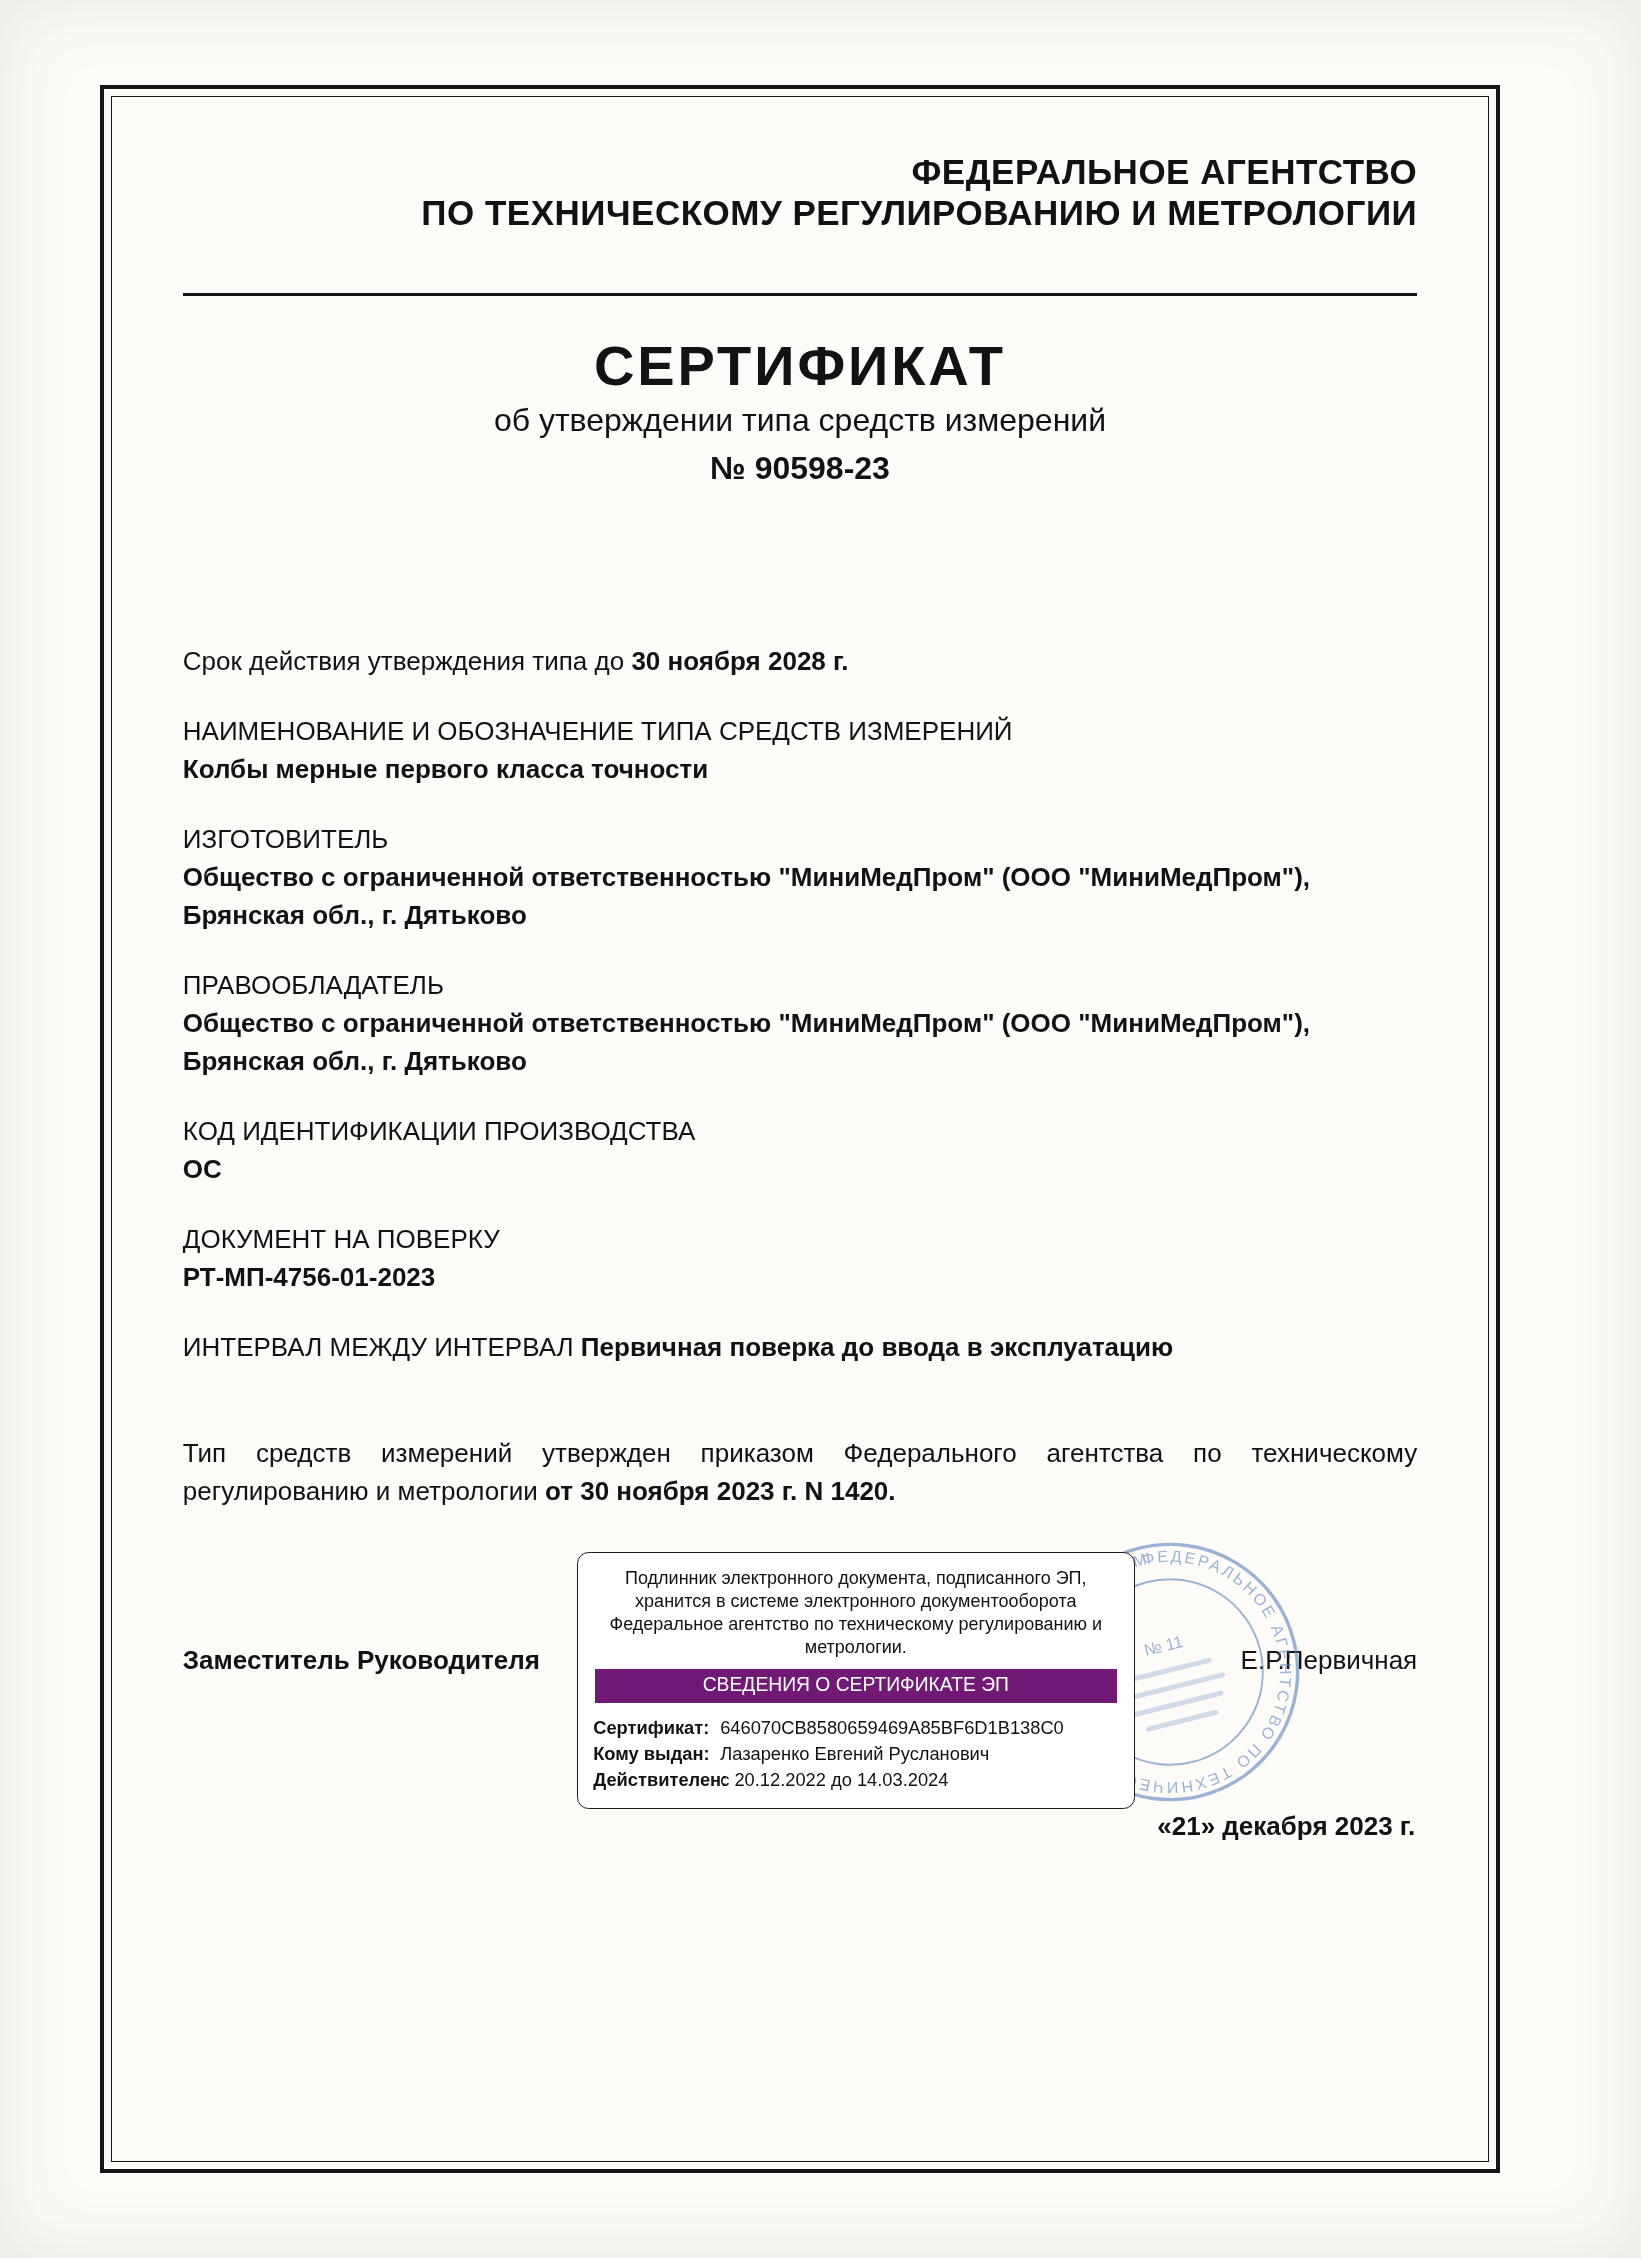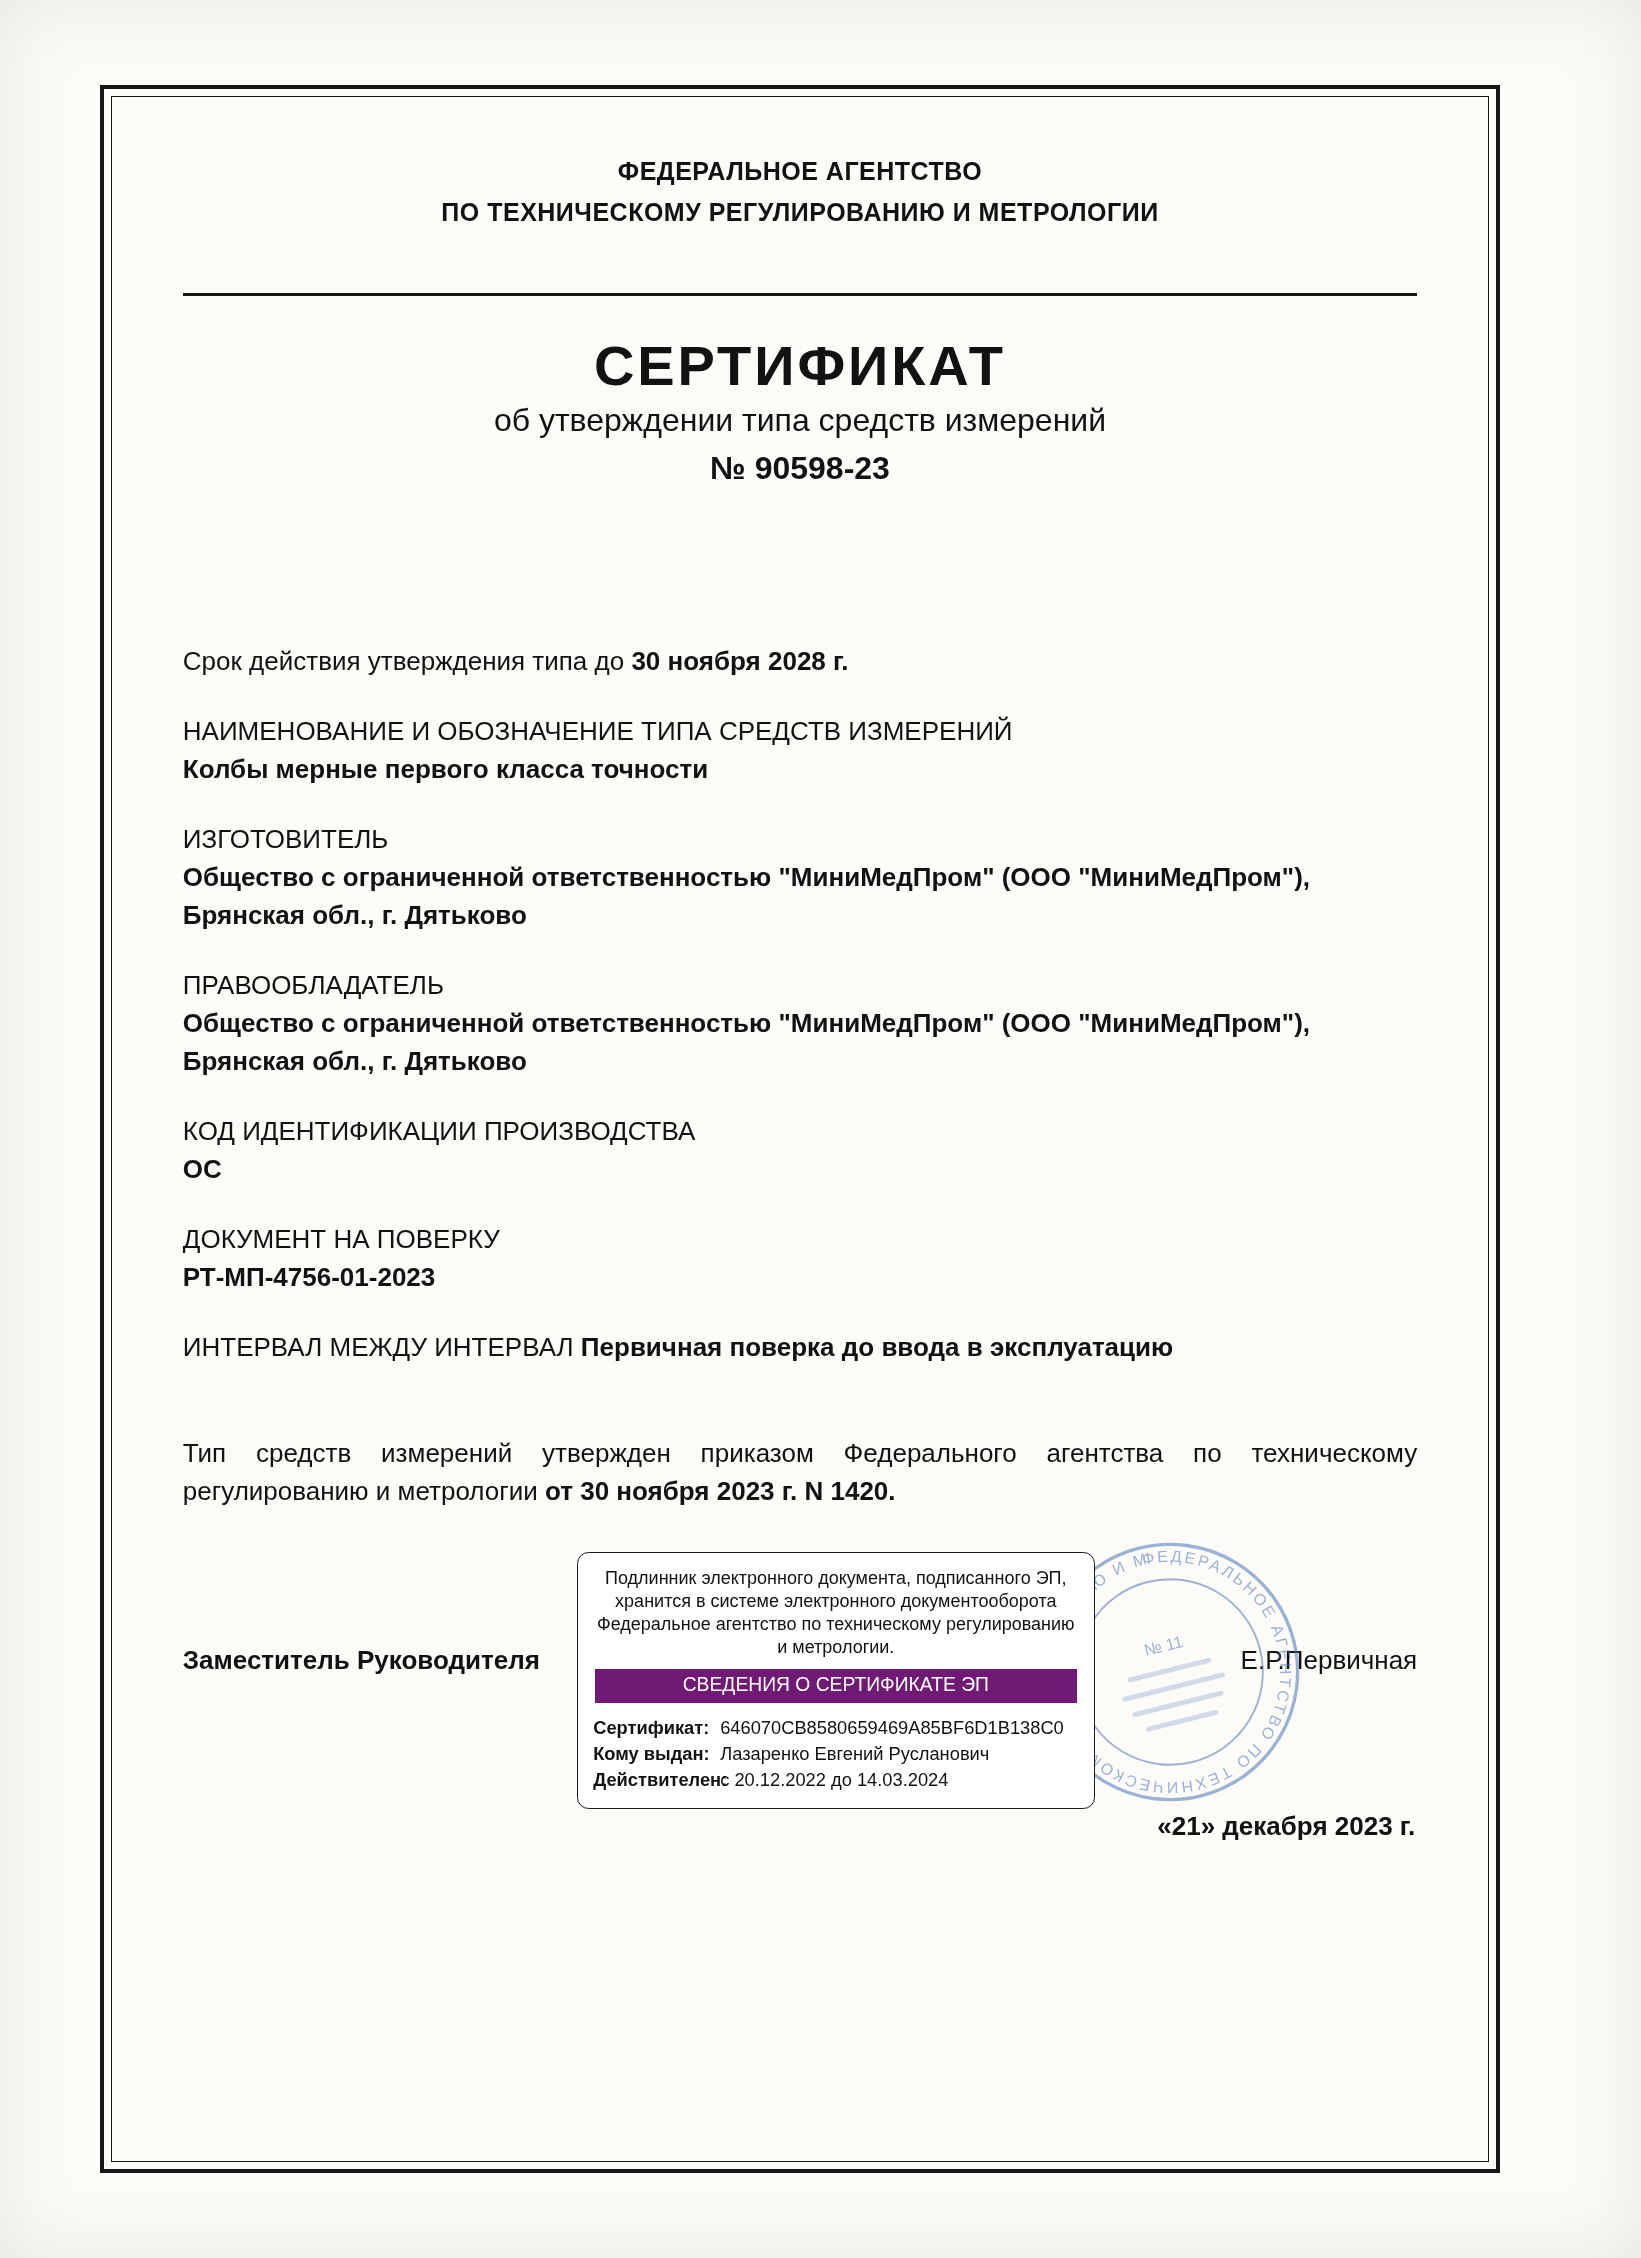--- a/index.html
+++ b/index.html
@@ -11,39 +11,39 @@
     box-shadow: inset 0 0 77px rgba(60,58,52,0.10);
   }
   .frame {
     position:absolute; left:100px; top:85px; width:1400px; height:2088px;
     border:4.8px solid #161616; padding:6.8px; background:transparent;
   }
   .frame-inner {
     width:100%; height:100%; border:1.9px solid #161616;
     padding:54px 71px 0 71px;
   }
-  .agency { text-align:center; font-weight:700; font-size:25px; line-height:41px; letter-spacing:0.5px; }
+  .agency { text-align:right; font-weight:700; font-size:35px; line-height:41px; letter-spacing:0.5px; }
   .divider { height:2.9px; background:#161616; margin-top:60px; }
   .title-block { text-align:center; margin-top:39px; }
   .cert-title { font-size:56px; line-height:62px; font-weight:700; letter-spacing:2.9px; }
   .cert-subtitle { font-size:32px; line-height:41px; margin-top:3px; }
   .cert-number { font-size:32px; line-height:41px; font-weight:700; margin-top:7.7px; }
 
   .body-text { margin-top:153px; font-size:26px; line-height:38px; }
   .section { margin-bottom:32px; }
   .section .value { font-weight:700; }
   .inline-bold { font-weight:700; }
   .approval { margin-top:68px; text-align:justify; }
 
   .sig-area { position:relative; margin-top:42px; height:249px; }
   .sig-position { position:absolute; left:0; top:89px; font-size:26px; white-space:nowrap;font-weight:bold; }
   .sig-name { position:absolute; right:0; top:89px; font-size:26px; white-space:nowrap; }
 
   .esign-box {
-    position:absolute; left:394px; top:0; width:518px; z-index:2;
+    position:absolute; left:394px; top:0; width:558px; z-index:2;
     background:#ffffff; border:1.9px solid #1a1a1a; border-radius:11.6px;
     padding:13.5px 15.4px 15.4px 15.4px;
   }
   .esign-header { font-size:18px; line-height:23px; text-align:center; }
   .esign-bar {
     background:#701a75; color:#ffffff; text-align:center;
     font-size:19.3px; line-height:22px; padding:5.8px 0 6.8px; margin:9.7px 1.9px 3.9px 1.9px;
   }
   .esign-rows { margin-top:11.6px; font-size:18.3px; line-height:26px; }
   .esign-row { display:flex; }

